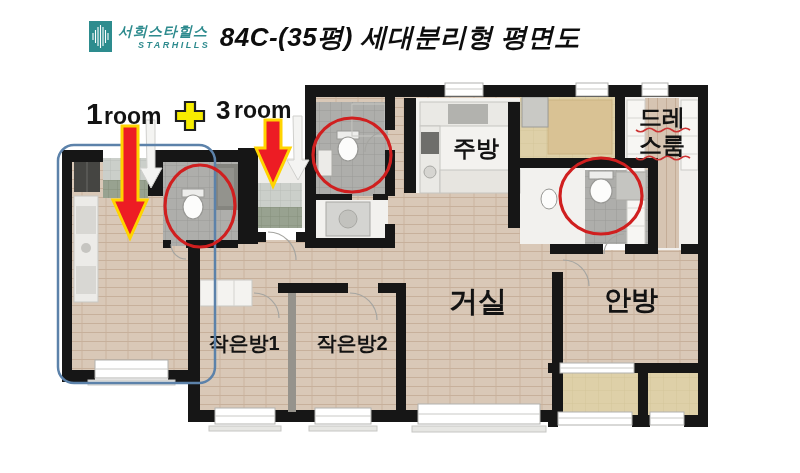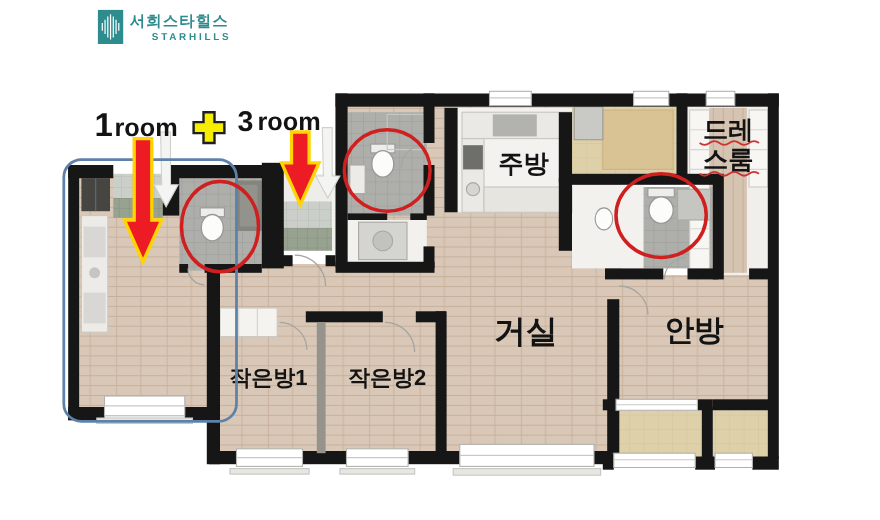--- a/index.html
+++ b/index.html
@@ -1,20 +1,20 @@
 <!DOCTYPE html>
 <html><head>
 <meta charset="utf-8">
 <style>
   html,body{margin:0;padding:0;}
   body{
     width:800px;height:473px;position:relative;background:#ffffff;
     font-family:"Liberation Sans","DejaVu Sans",sans-serif;overflow:hidden;
   }
-  .hdr{position:absolute;left:0;top:0;width:800px;height:52px;}
+  .hdr{position:absolute;left:0;top:12px;width:800px;height:52px;font-style:italic;}
   .logo-box{position:absolute;left:89px;top:9px;width:23px;height:31px;background:#2d8c8e;}
   .brand-kr{position:absolute;left:118px;top:11px;font-size:14px;font-weight:600;color:#2e8b8e;letter-spacing:1px;}
   .brand-en{position:absolute;left:124px;top:28px;font-size:9px;font-weight:700;color:#2e8b8e;letter-spacing:2.5px;margin-left:14px;}
   .title{position:absolute;left:190px;top:8px;width:420px;text-align:center;
          font-size:26px;font-weight:800;color:#0d0d0d;letter-spacing:0.5px;white-space:nowrap;}
   svg{position:absolute;left:0;top:0;}
   svg text{font-family:"Liberation Sans","DejaVu Sans",sans-serif;font-weight:700;fill:#131313;}
 </style>
 </head>
 <body>
@@ -28,20 +28,21 @@
         <line x1="9" y1="6" x2="9" y2="25"></line>
         <line x1="11.5" y1="4" x2="11.5" y2="27"></line>
         <line x1="14" y1="6" x2="14" y2="25"></line>
         <line x1="16.5" y1="9" x2="16.5" y2="22"></line>
         <line x1="19" y1="12" x2="19" y2="19"></line>
       </g>
     </svg>
   </div>
   <div class="brand-kr">서희스타힐스</div>
   <div class="brand-en">STARHILLS</div>
+  <div class="title">84C-(35평) 세대분리형 평면도</div>
 </div>
 
 <svg width="800" height="473" viewBox="0 0 800 473">
   <defs>
     <pattern id="pWood" width="46" height="9" patternUnits="userSpaceOnUse">
       <rect width="46" height="9" fill="#d9c8b7"></rect>
       <path d="M0 8.5 H46" stroke="#c7b09b" stroke-width="1"></path>
       <path d="M14 0 V8 M36 0 V8" stroke="#ccb4a0" stroke-width="1"></path>
     </pattern>
     <pattern id="pWoodV" width="46" height="9" patternUnits="userSpaceOnUse" patternTransform="rotate(90)">

